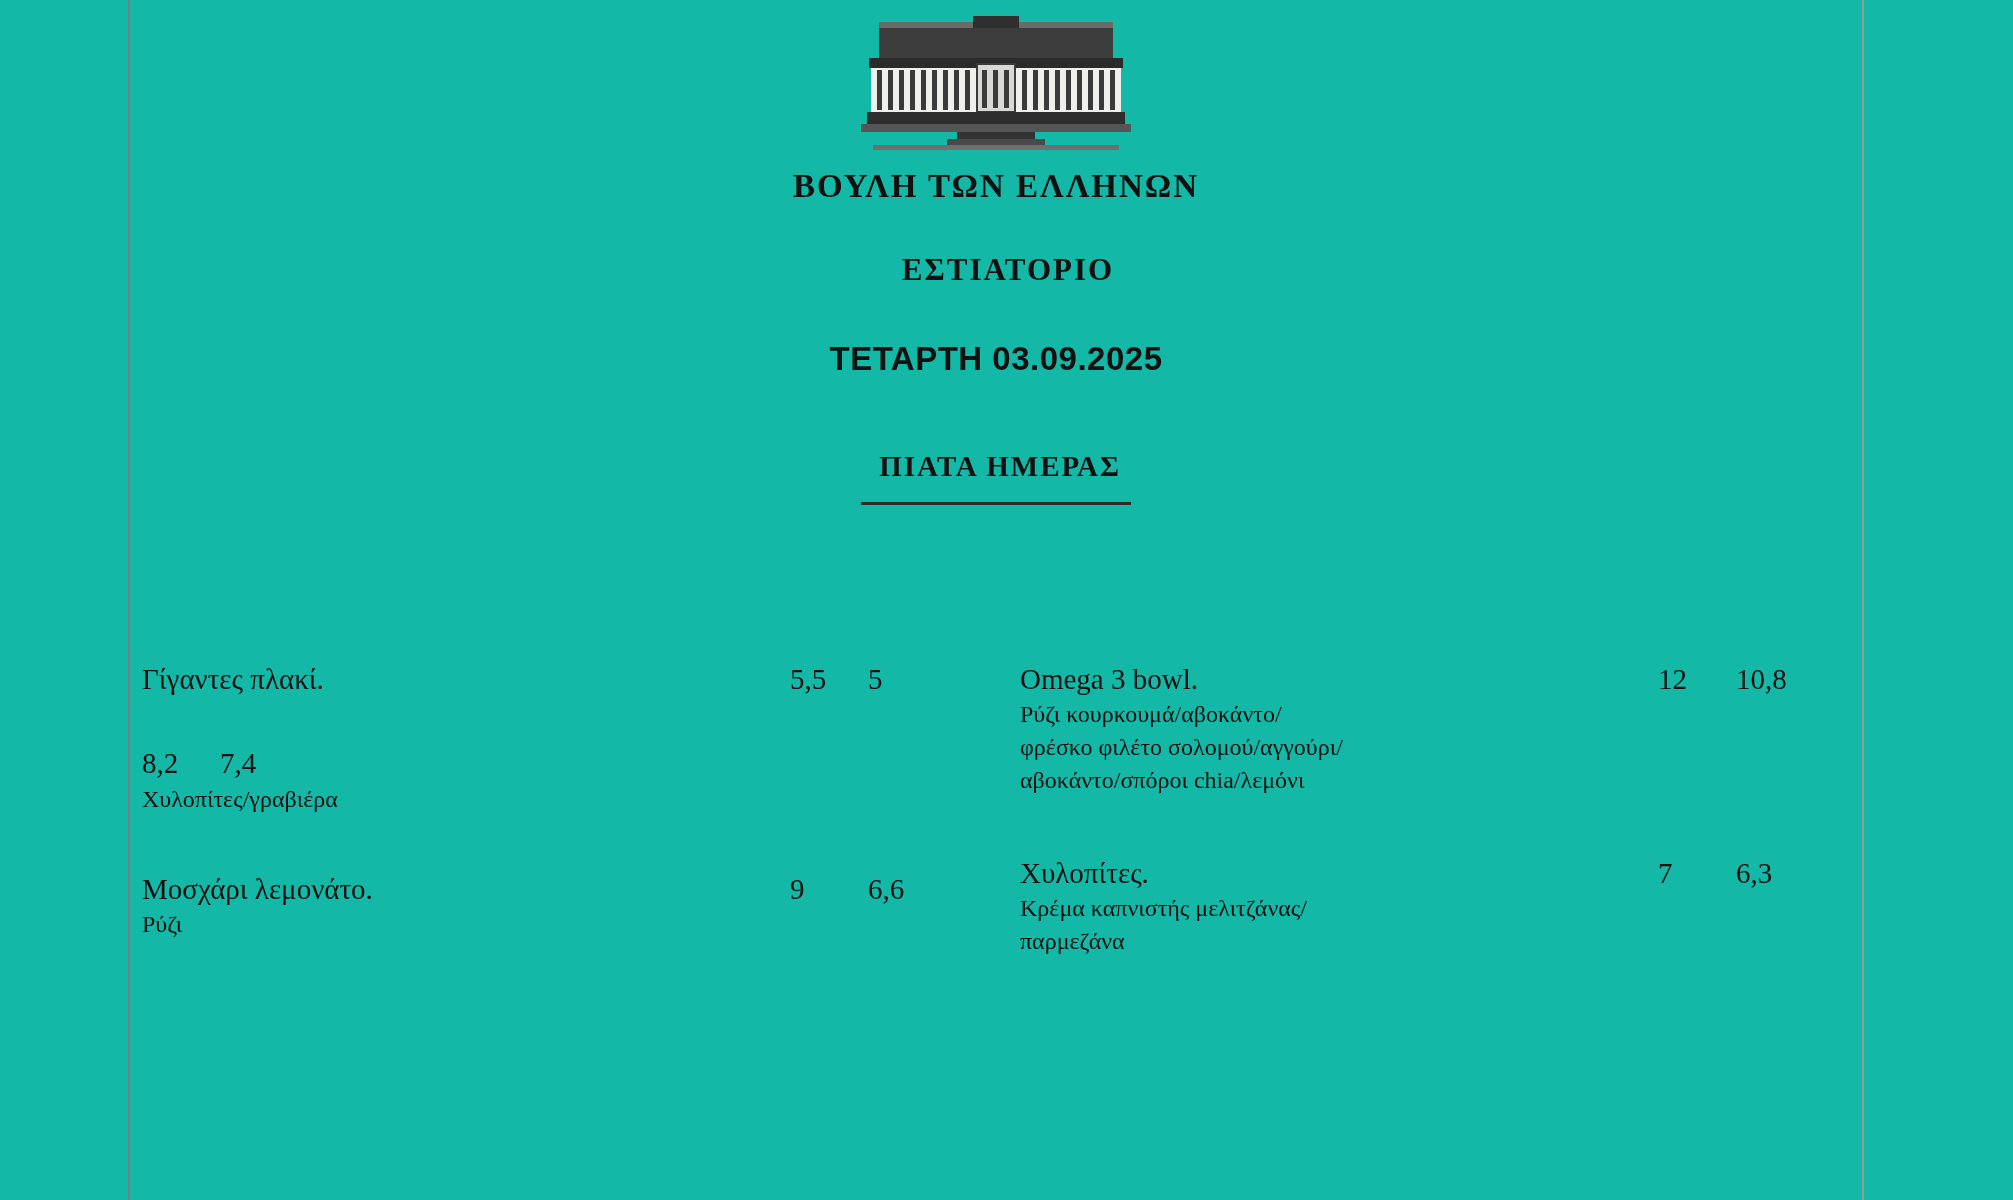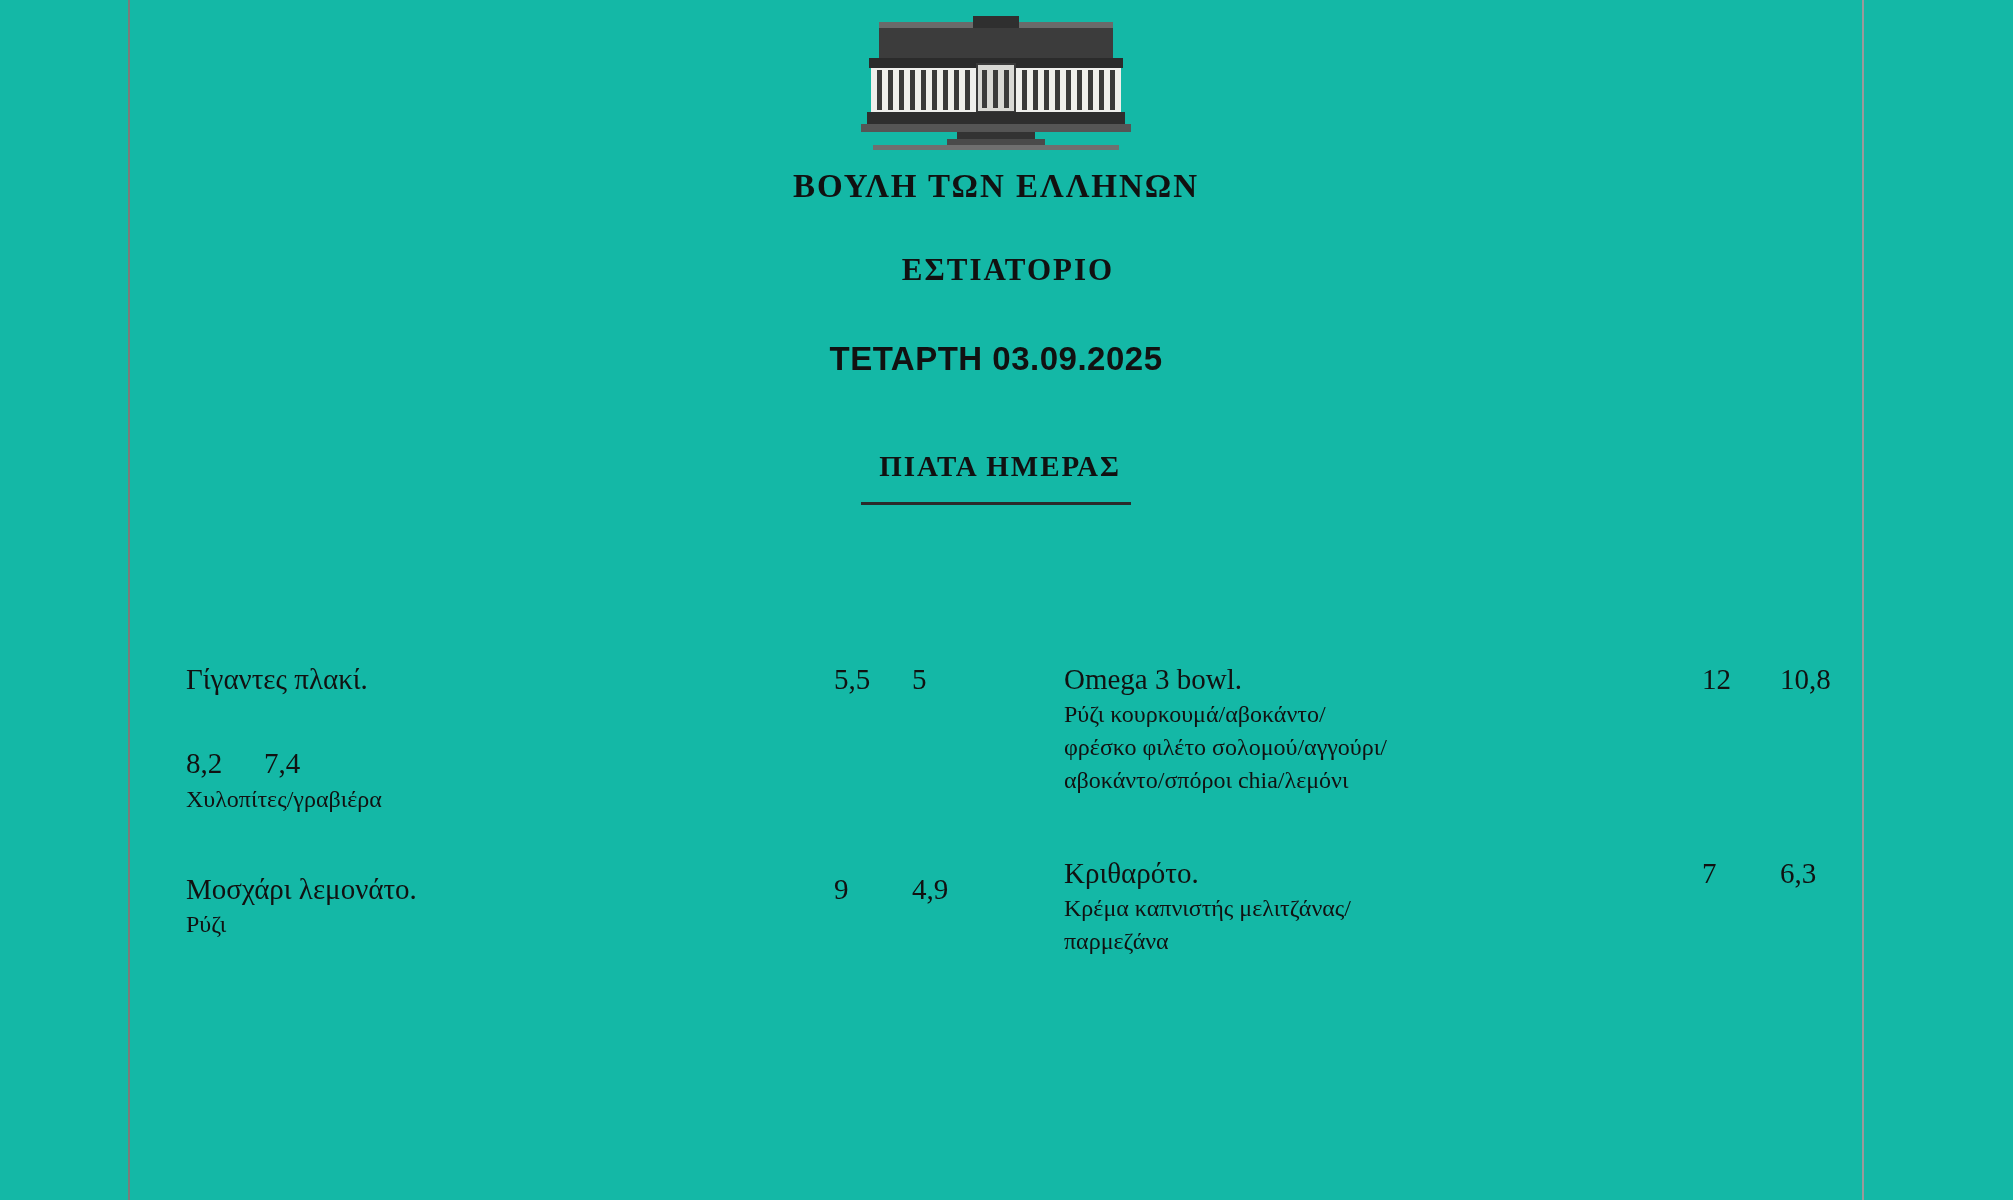--- a/index.html
+++ b/index.html
@@ -112,21 +112,20 @@
   .menu {
     position: absolute;
     top: 660px;
     left: 0;
     width: 1732px;
     height: 430px;
   }
   .col {
     position: absolute;
     top: 0;
-    margin-left: 44px;
   }
   .col-left  { left: 12px;  width: 830px; }
   .col-right { left: 890px; width: 820px; }
 
   .item {
     position: relative;
     margin-bottom: 26px;
   }
   .item-line {
     display: flex;
@@ -240,21 +239,21 @@
             <div class="price price-main">8,2</div>
             <div class="price price-alt">7,4</div>
           </div>
           <div class="item-desc">Χυλοπίτες/γραβιέρα</div>
         </div>
 
         <div class="item" style="margin-top:54px;">
           <div class="item-line">
             <div class="item-name">Μοσχάρι λεμονάτο.</div>
             <div class="price price-main">9</div>
-            <div class="price price-alt">4,9</div>
+            <div class="price price-alt">6,6</div>
           </div>
           <div class="item-desc">Ρύζι</div>
         </div>
 
       </div>
 
       <div class="col col-right">
 
         <div class="item">
           <div class="item-line">
@@ -262,21 +261,21 @@
             <div class="price price-main">12</div>
             <div class="price price-alt">10,8</div>
           </div>
           <div class="item-desc" style="white-space:pre-line;">Ρύζι κουρκουμά/αβοκάντο/
 φρέσκο φιλέτο σολομού/αγγούρι/
 αβοκάντο/σπόροι chia/λεμόνι</div>
         </div>
 
         <div class="item" style="margin-top:56px;">
           <div class="item-line">
-            <div class="item-name">Κριθαρότο.</div>
+            <div class="item-name">Χυλοπίτες.</div>
             <div class="price price-main">7</div>
             <div class="price price-alt">6,3</div>
           </div>
           <div class="item-desc" style="white-space:pre-line;">Κρέμα καπνιστής μελιτζάνας/
 παρμεζάνα</div>
         </div>
 
       </div>
 
     </div>

